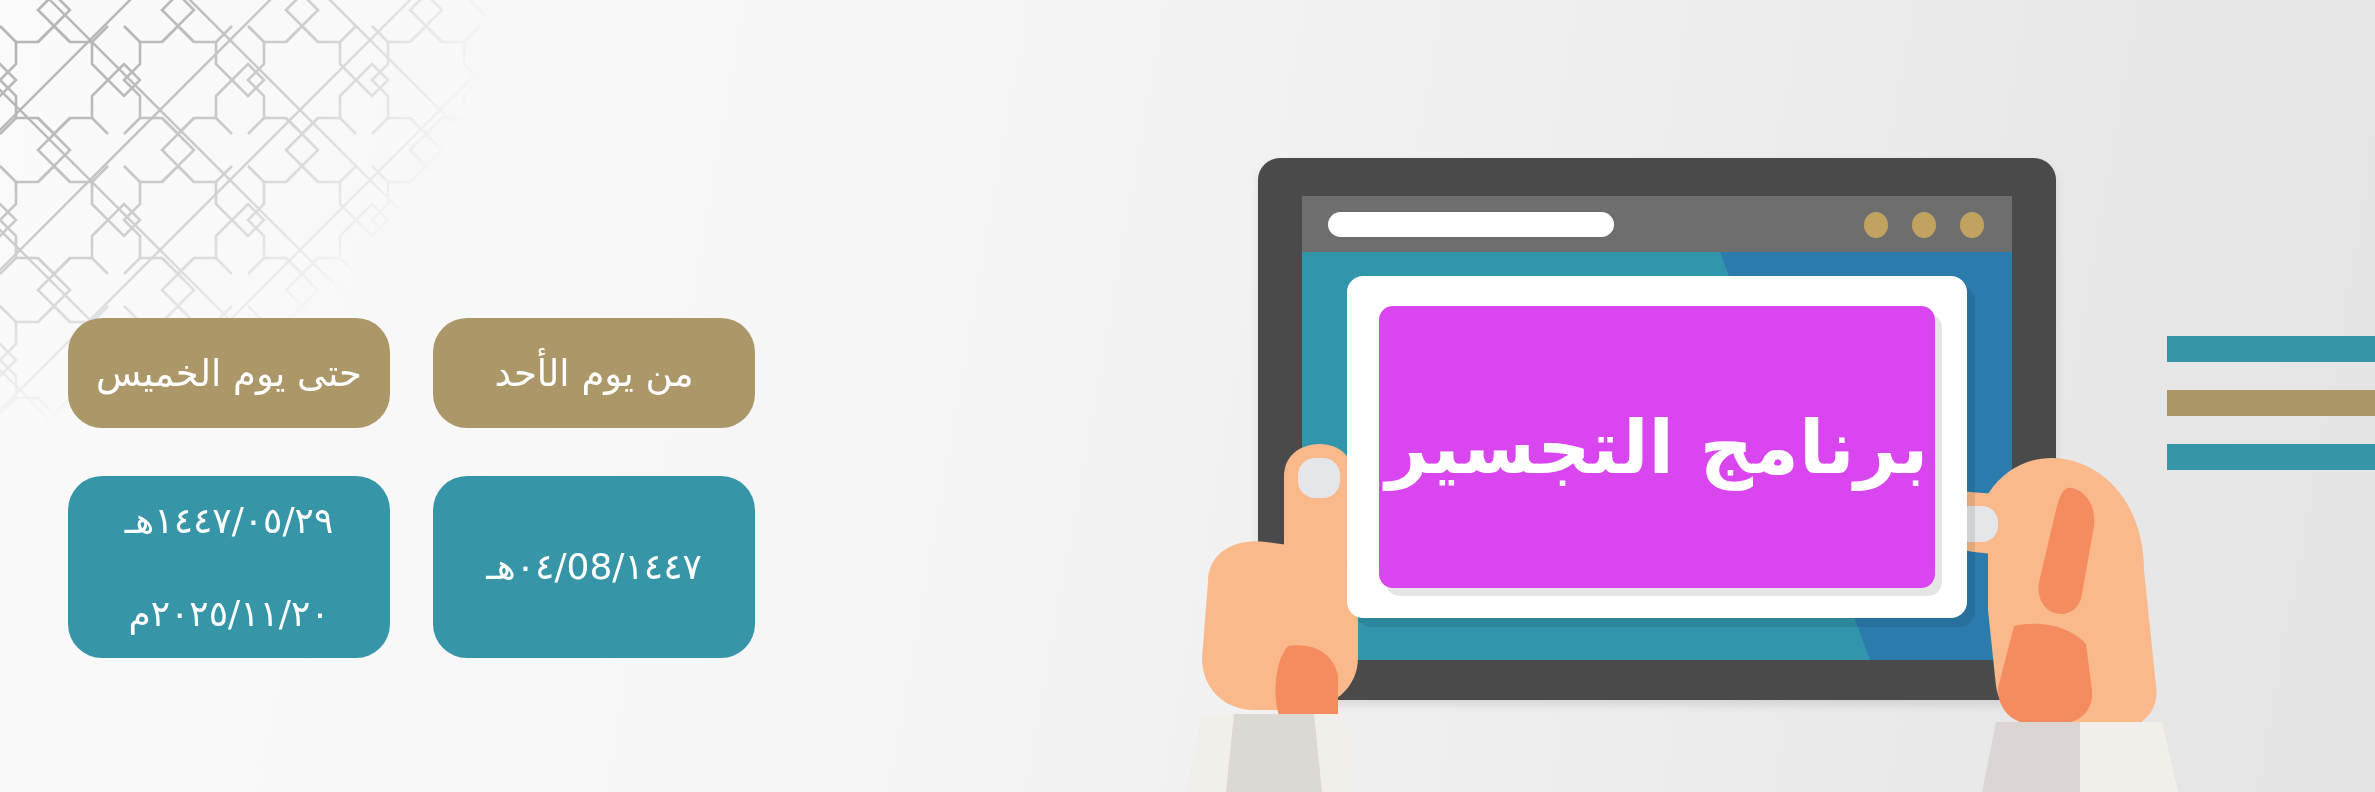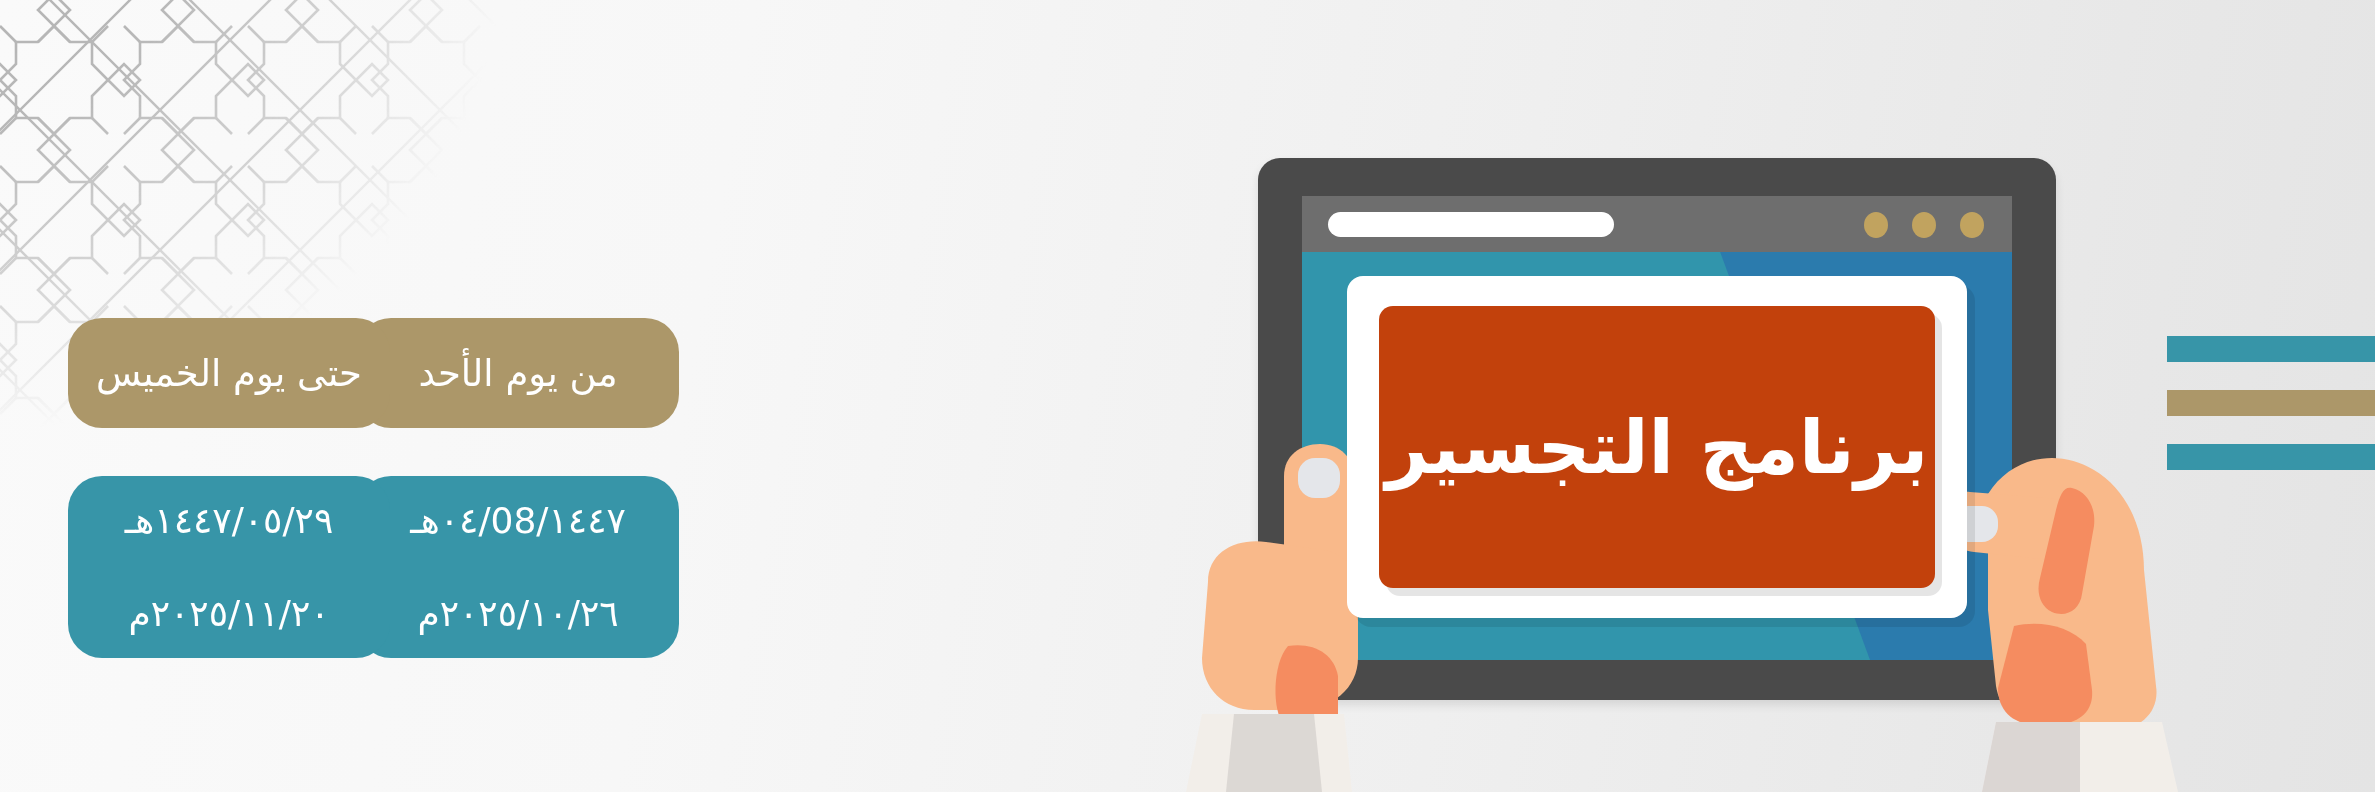--- a/index.html
+++ b/index.html
@@ -18,21 +18,21 @@
     position:absolute;left:-70px;top:-60px;width:720px;height:640px;
     pointer-events:none;
     -webkit-mask-image:radial-gradient(ellipse 620px 560px at 4% 0%,
         rgba(0,0,0,1) 0%,rgba(0,0,0,.95) 34%,rgba(0,0,0,.55) 62%,rgba(0,0,0,0) 88%);
     mask-image:radial-gradient(ellipse 620px 560px at 4% 0%,
         rgba(0,0,0,1) 0%,rgba(0,0,0,.95) 34%,rgba(0,0,0,.55) 62%,rgba(0,0,0,0) 88%);
   }
 
   
   .badge-col{position:absolute;top:318px;}
-  #col-from{right:1696px;}
+  #col-from{right:1620px;}
   #col-until{right:1985px;}
 
   .badge{
     box-sizing:border-box;
     display:flex;align-items:center;justify-content:center;
     text-align:center;color:#FFFFFF;
     font-family:"DejaVu Sans","Liberation Sans",sans-serif;
     direction:rtl;
   }
   .badge-title{
@@ -78,21 +78,21 @@
   #bar-dot-2{right:76px;}
   #bar-dot-3{right:124px;}
 
   #white-card{
     position:absolute;left:45px;top:80px;right:45px;bottom:42px;
     background:#FFFFFF;border-radius:16px;z-index:2;
     box-shadow:8px 9px 0 rgba(0,0,0,.09);
   }
   #content-panel{
     position:absolute;left:32px;top:30px;right:32px;bottom:30px;
-    background:#c2410c;border-radius:14px;
+    background:#d946ef;border-radius:14px;
     display:flex;align-items:center;justify-content:center;
     box-shadow:7px 8px 0 rgba(0,0,0,.10);
   }
   #program-title{
     color:#FFFFFF;font-size:74px;font-weight:700;direction:rtl;
     letter-spacing:1px;white-space:nowrap;
     font-family:"DejaVu Sans","Liberation Sans",sans-serif;
   }
 
   
@@ -177,21 +177,20 @@
                  M-60 -120 L660 600 M-60 20 L660 740 M-60 160 L660 880 M-60 300 L660 1020
                  M-60 440 L660 1160 M-60 580 L660 1300"></path>
       </g>
     </g>
   </svg>
 
   <div class="badge-col" id="col-from">
     <div class="badge badge-title">من يوم الأحد</div>
     <div class="badge badge-date">
       <span>١٤٤٧/08/٠٤هـ</span>
-      <span>٢٠٢٥/١٠/٢٦م</span>
     </div>
   </div>
 
   <div class="badge-col" id="col-until">
     <div class="badge badge-title">حتى يوم الخميس</div>
     <div class="badge badge-date">
       <span>١٤٤٧/٠٥/٢٩هـ</span>
       <span>٢٠٢٥/١١/٢٠م</span>
     </div>
   </div>

